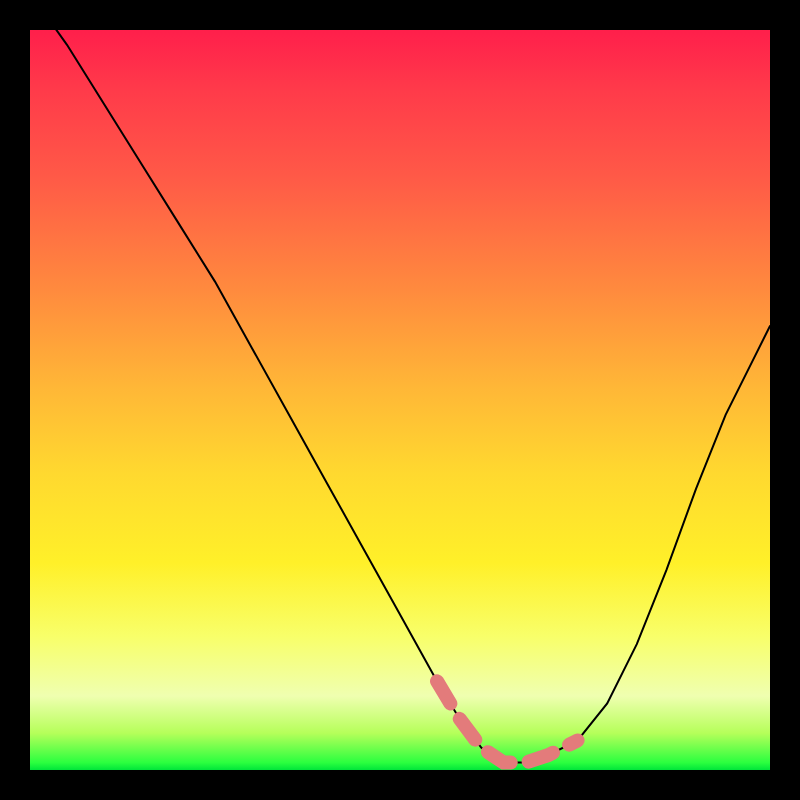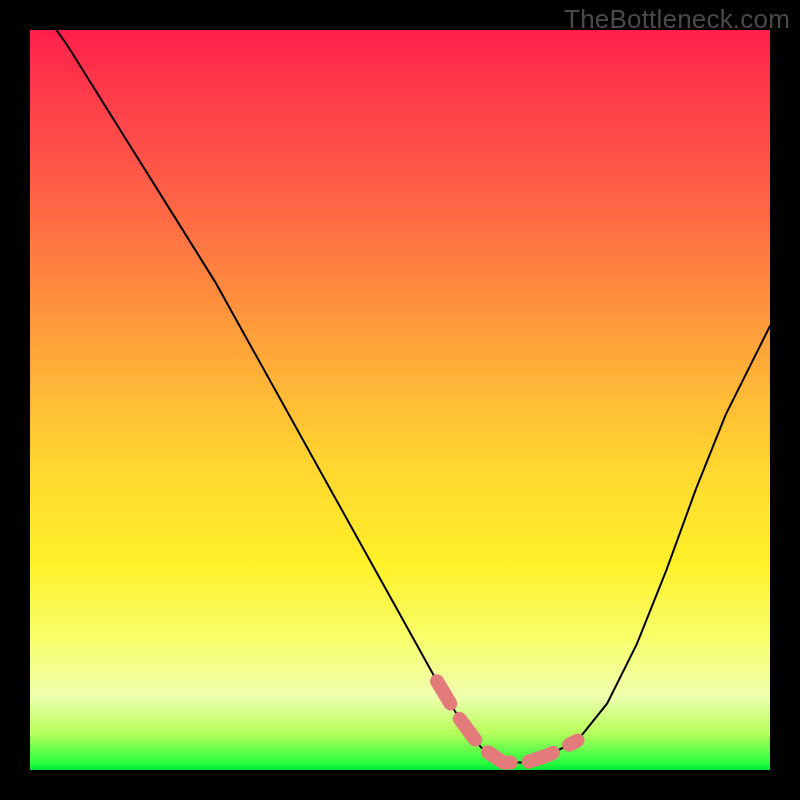--- a/index.html
+++ b/index.html
@@ -73,21 +73,20 @@
     stroke-width: 14;
     stroke-linecap: round;
     stroke-dasharray: 26 18;
   }
 </style>
 </head>
 <body>
 
 <div class="frame">
 
-  <div class="watermark">TheBottleneck.com</div>
 
   <div class="plot-area">
     <div class="gradient-bg"></div>
 
     <svg class="curve" viewBox="0 0 740 740" preserveAspectRatio="none">
       <path id="curve-path" class="curve-path" d="M0.0 -37.0 L37.0 14.8 L74.0 74.0 L111.0 133.2 L148.0 192.4 L185.0 251.6 L222.0 318.2 L259.0 384.8 L296.0 451.4 L333.0 518.0 L370.0 584.6 L407.0 651.2 L429.2 688.2 L451.4 717.8 L473.6 732.6 L495.8 732.6 L518.0 725.2 L547.6 710.4 L577.2 673.4 L606.8 614.2 L636.4 540.2 L666.0 458.8 L695.6 384.8 L725.2 325.6 L740.0 296.0 "></path>
       <path id="valley-path" class="valley-marker" d="M407.0 651.2 L429.2 688.2 L451.4 717.8 L473.6 732.6 L495.8 732.6 L518.0 725.2 L547.6 710.4 "></path>
     </svg>
   </div>
 

